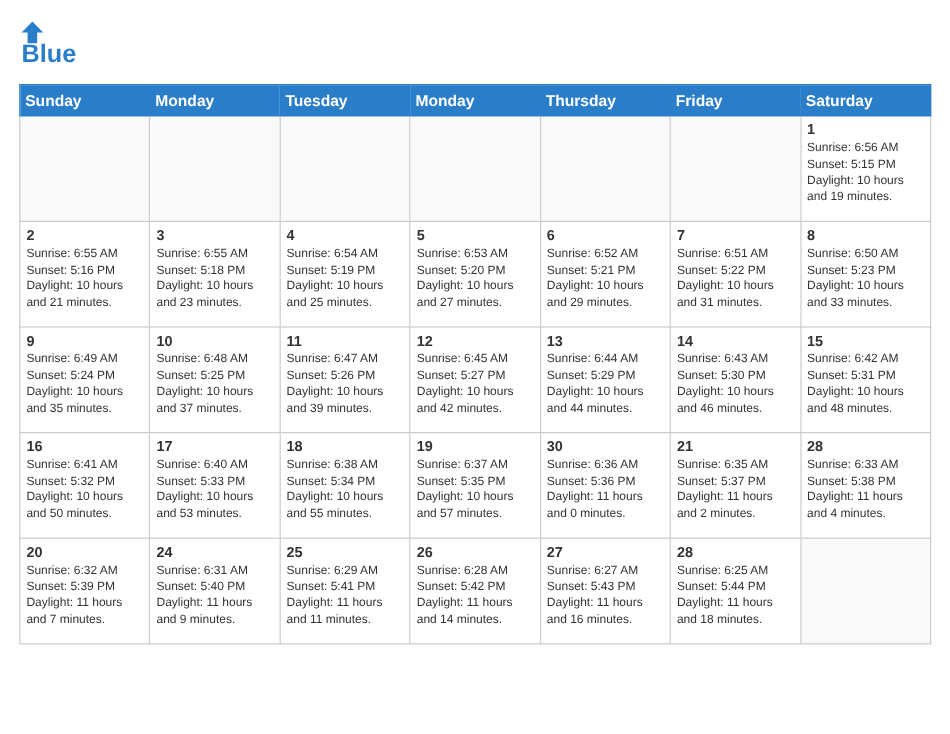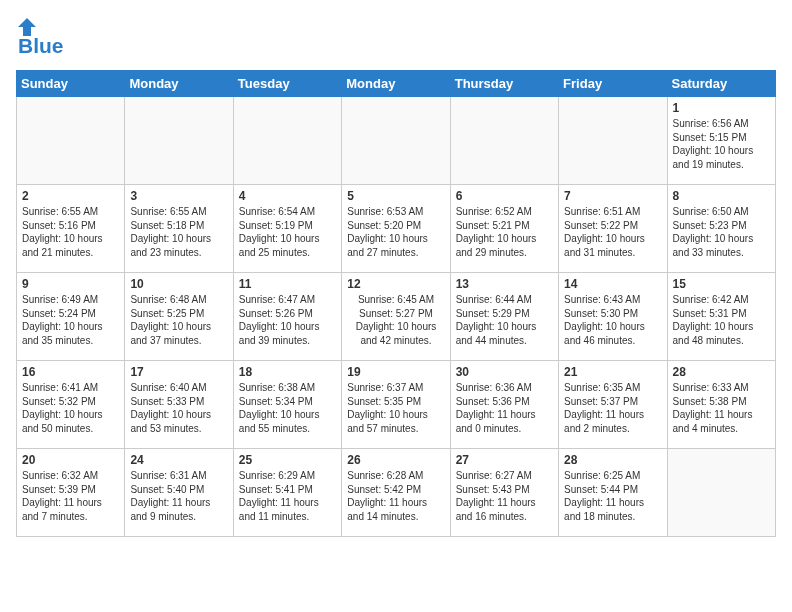--- a/index.html
+++ b/index.html
@@ -169,21 +169,21 @@
 Daylight: 10 hours and 37 minutes.</div>
         </td>
         <td>
           <span class="day-num">11</span>
           <div class="day-info" style="white-space: pre-line;">Sunrise: 6:47 AM
 Sunset: 5:26 PM
 Daylight: 10 hours and 39 minutes.</div>
         </td>
         <td>
           <span class="day-num">12</span>
-          <div class="day-info" style="white-space: pre-line; text-align: center;">Sunrise: 6:45 AM
+          <div class="day-info" style="white-space: pre-line;">Sunrise: 6:45 AM
 Sunset: 5:27 PM
 Daylight: 10 hours and 42 minutes.</div>
         </td>
         <td>
           <span class="day-num">13</span>
           <div class="day-info" style="white-space: pre-line;">Sunrise: 6:44 AM
 Sunset: 5:29 PM
 Daylight: 10 hours and 44 minutes.</div>
         </td>
         <td>

